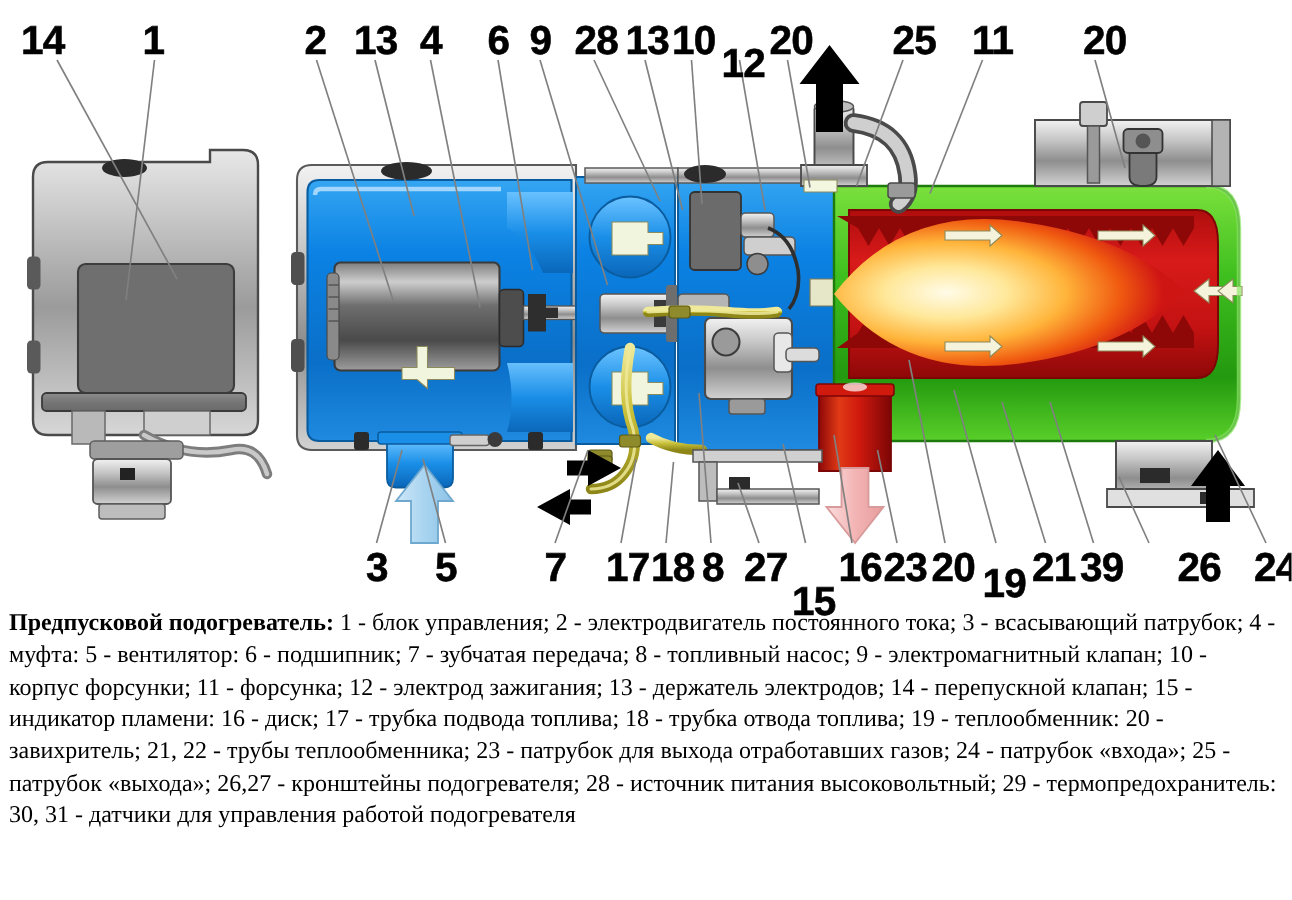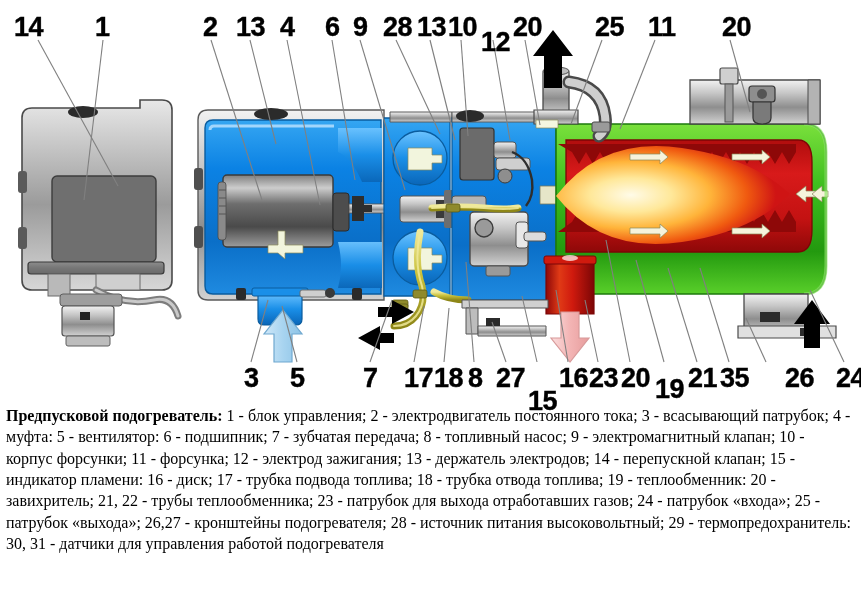--- a/index.html
+++ b/index.html
@@ -365,21 +365,21 @@
         <div class="callout" style="left: 404px; top: 365px;">17</div>
         <div class="callout" style="left: 434px; top: 365px;">18</div>
         <div class="callout" style="left: 468px; top: 365px;">8</div>
         <div class="callout" style="left: 496px; top: 365px;">27</div>
         <div class="callout" style="left: 528px; top: 365px; margin-top: 23px;">15</div>
         <div class="callout" style="left: 559px; top: 365px;">16</div>
         <div class="callout" style="left: 589px; top: 365px;">23</div>
         <div class="callout" style="left: 621px; top: 365px;">20</div>
         <div class="callout" style="left: 655px; top: 376px;">19</div>
         <div class="callout" style="left: 688px; top: 365px;">21</div>
-        <div class="callout" style="left: 720px; top: 365px;">35</div>
+        <div class="callout" style="left: 720px; top: 365px;">39</div>
         <div class="callout" style="left: 757px; top: 365px; margin-left: 28px;">26</div>
         <div class="callout" style="left: 836px; top: 365px;">24</div>
       </div>
   </div>
 
   <div id="caption">
     <span class="lead">Предпусковой подогреватель:</span><span> 1 - блок управления; 2 - электродвигатель постоянного тока; 3 - всасывающий патрубок; 4 - муфта: 5 - вентилятор: 6 - подшипник; 7 - зубчатая передача; 8 - топливный насос; 9 - электромагнитный клапан; 10 - корпус форсунки; 11 - форсунка; 12 - электрод зажигания; 13 - держатель электродов; 14 - перепускной клапан; 15 - индикатор пламени: 16 - диск; 17 - трубка подвода топлива; 18 - трубка отвода топлива; 19 - теплообменник: 20 - завихритель; 21, 22 - трубы теплообменника; 23 - патрубок для выхода отработавших газов; 24 - патрубок «входа»; 25 - патрубок «выхода»; 26,27 - кронштейны подогревателя; 28 - источник питания высоковольтный; 29 - термопредохранитель: 30, 31 - датчики для управления работой подогревателя</span>
   </div>
 
 </div>

